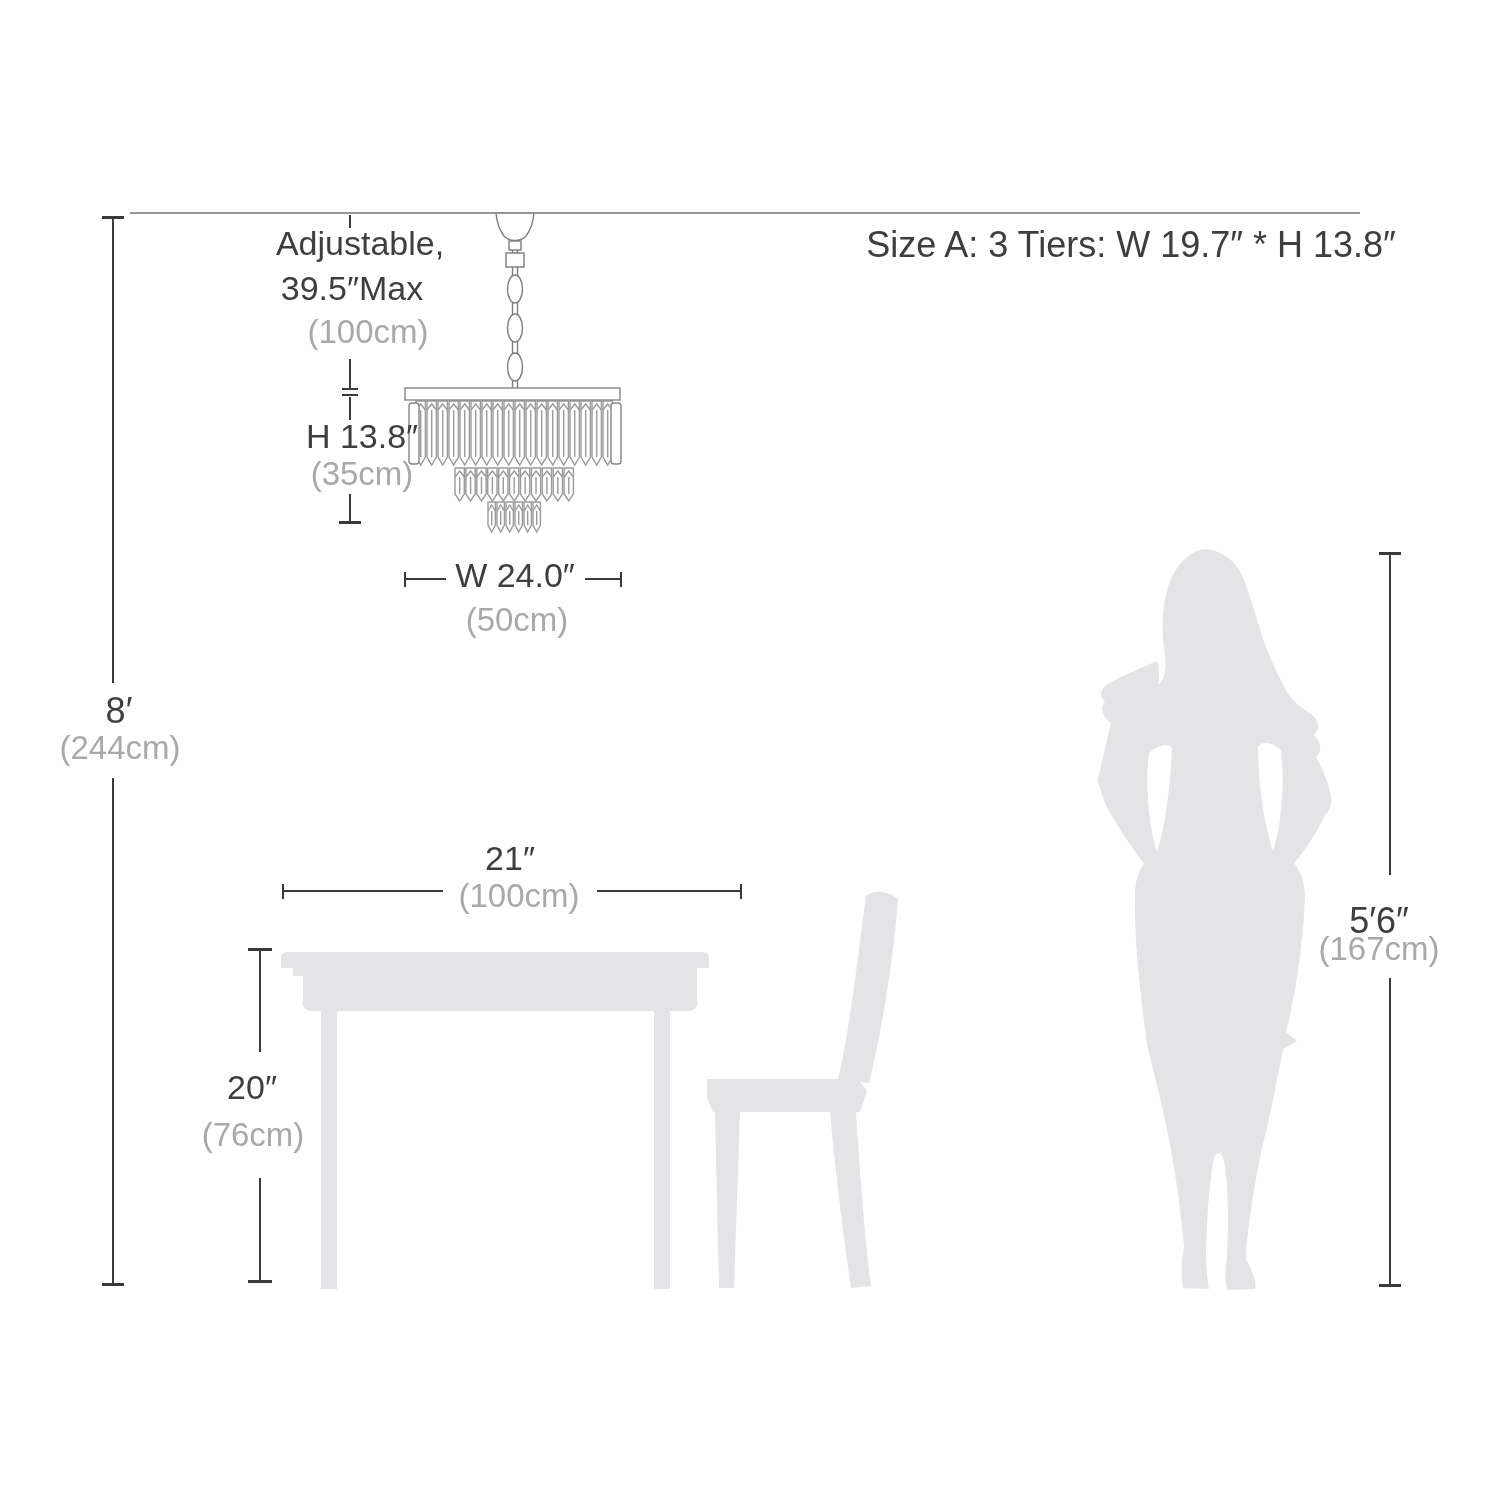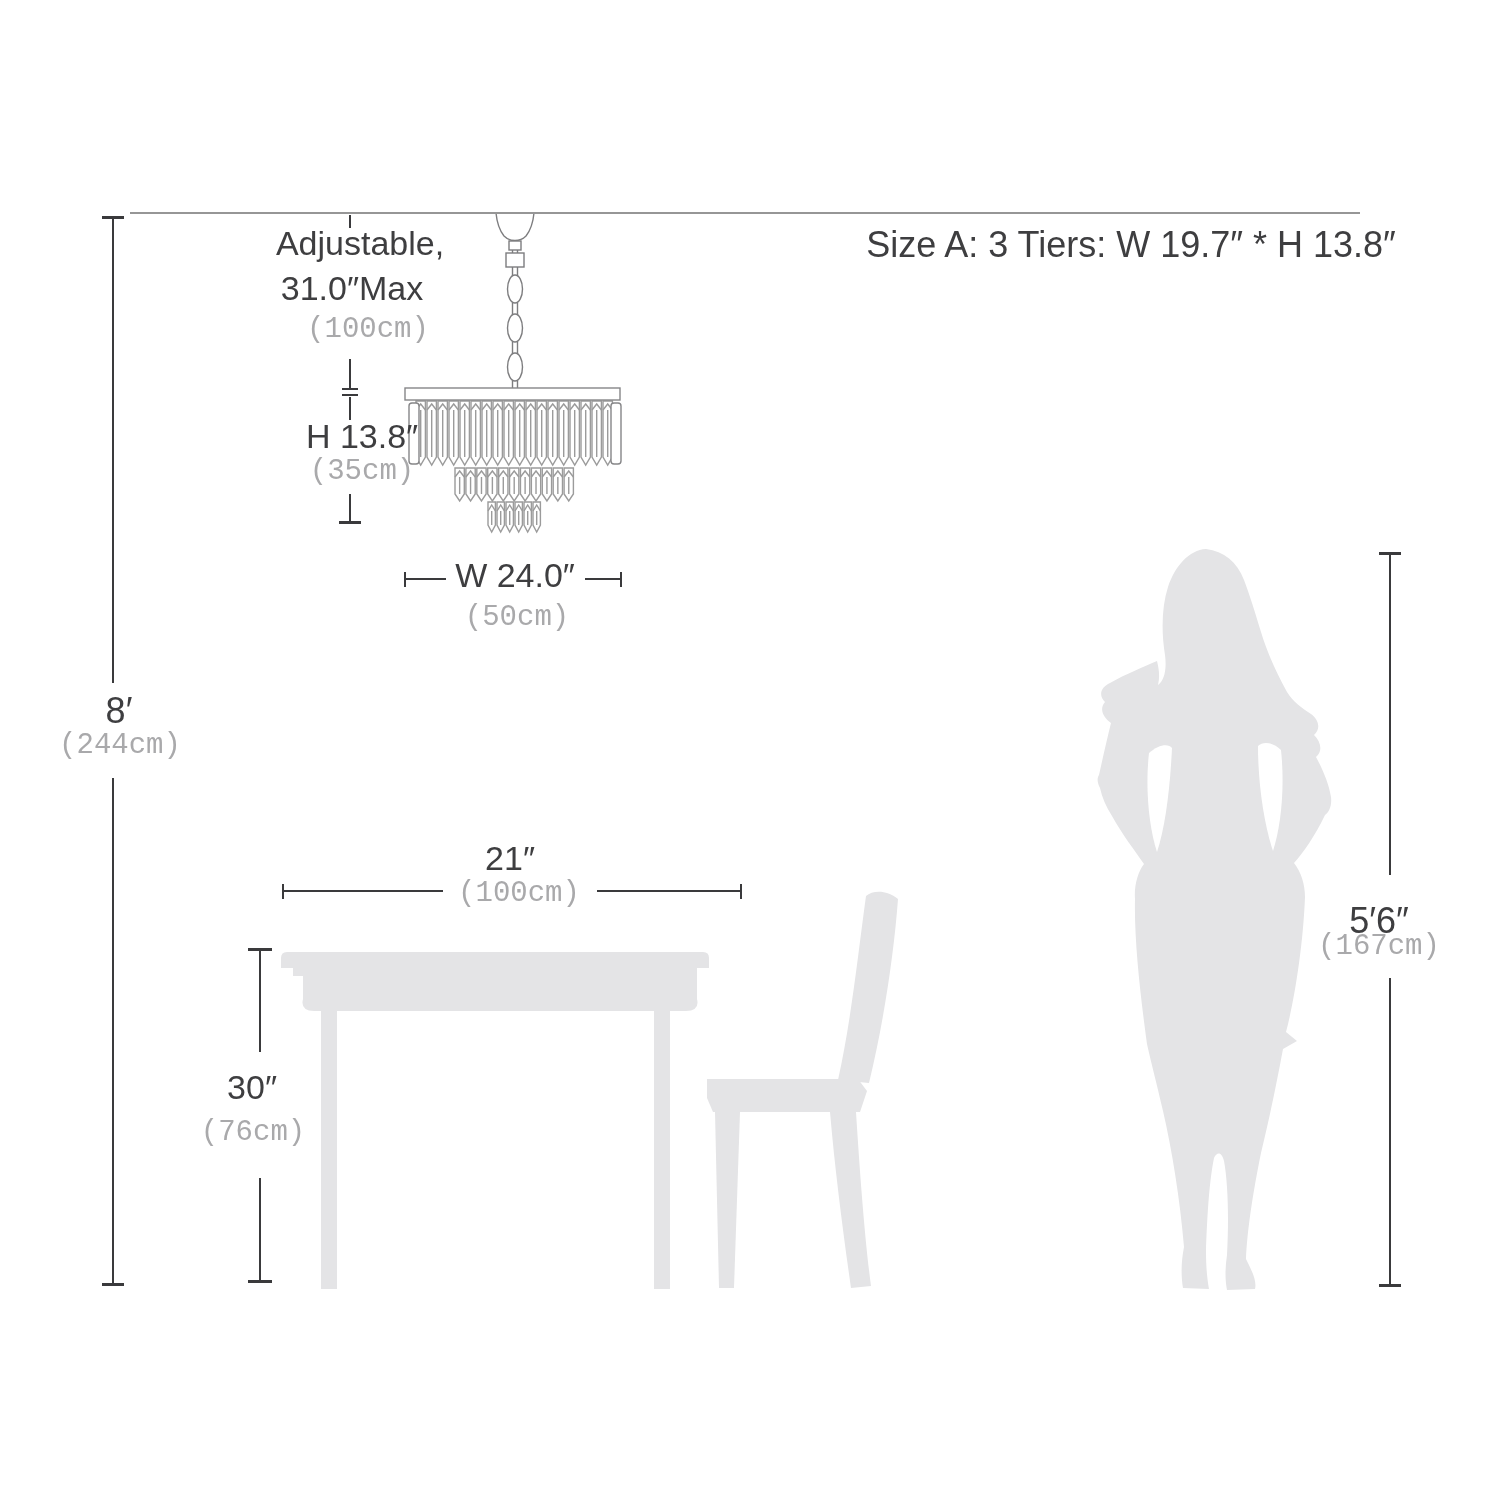--- a/index.html
+++ b/index.html
@@ -19,21 +19,21 @@
   #drawing-layer{position:absolute;left:0;top:0;width:1500px;height:1500px;}
   .dim-v{position:absolute;width:2px;background:var(--dimension-line);}
   .dim-h{position:absolute;height:2px;background:var(--dimension-line);}
   .tick-h{position:absolute;height:3px;background:var(--dimension-line);}
   .tick-v{position:absolute;width:2px;background:var(--dimension-line);}
   .lbl{
     position:absolute;transform:translateX(-50%);
     font-size:34px;color:var(--dark-text);white-space:nowrap;line-height:1.15;
   }
   .lbl.big{font-size:36px;}
-  .lbl.muted{color:var(--muted-text);font-size:29px;font-family:Liberation Mono, monospace;}
+  .lbl.muted{color:var(--muted-text);font-size:33px;}
   .lbl.small{font-size:36px;}
   .ceiling{position:absolute;height:2px;background:var(--ceiling-line);}
 </style>
 </head>
 <body>
 
 <div id="canvas">
 
   <svg id="drawing-layer" viewBox="0 0 1500 1500" xmlns="http://www.w3.org/2000/svg">
 
@@ -205,21 +205,21 @@
     </g>
   </svg>
 
   <div class="ceiling" style="left:130px;top:212px;width:1230px;"></div>
 
   <div class="lbl small" style="left:1131px;top:224px;">Size A: 3 Tiers: W 19.7″ * H 13.8″</div>
 
   <div>
     <div class="dim-v" style="left:349px;top:215px;height:13px;"></div>
     <div class="lbl" style="left:360px;top:224px;text-align:center;">Adjustable,</div>
-    <div class="lbl" style="left:352px;top:269px;">31.0″Max</div>
+    <div class="lbl" style="left:352px;top:269px;">39.5″Max</div>
     <div class="lbl muted" style="left:368px;top:313px;">(100cm)</div>
     <div class="dim-v" style="left:349px;top:359px;height:31px;"></div>
     <div class="tick-h" style="left:342px;top:388px;width:16px;height:2px;"></div>
     <div class="tick-h" style="left:342px;top:394px;width:16px;height:2px;"></div>
     <div class="dim-v" style="left:349px;top:397px;height:23px;"></div>
   </div>
 
   <div>
     <div class="lbl" style="left:362px;top:417px;">H 13.8″</div>
     <div class="lbl muted" style="left:362px;top:455px;">(35cm)</div>
@@ -250,21 +250,21 @@
     <div class="tick-v" style="left:282px;top:884px;height:15px;"></div>
     <div class="dim-h" style="left:283px;top:890px;width:160px;"></div>
     <div class="lbl muted" style="left:519px;top:877px;">(100cm)</div>
     <div class="dim-h" style="left:597px;top:890px;width:144px;"></div>
     <div class="tick-v" style="left:740px;top:884px;height:15px;"></div>
   </div>
 
   <div>
     <div class="tick-h" style="left:248px;top:948px;width:24px;"></div>
     <div class="dim-v" style="left:259px;top:951px;height:101px;"></div>
-    <div class="lbl" style="left:252px;top:1068px;">30″</div>
+    <div class="lbl" style="left:252px;top:1068px;">20″</div>
     <div class="lbl muted" style="left:253px;top:1116px;">(76cm)</div>
     <div class="dim-v" style="left:259px;top:1178px;height:104px;"></div>
     <div class="tick-h" style="left:248px;top:1280px;width:24px;"></div>
   </div>
 
   <div>
     <div class="tick-h" style="left:1379px;top:552px;width:22px;"></div>
     <div class="dim-v" style="left:1389px;top:555px;height:320px;"></div>
     <div class="lbl big" style="left:1379px;top:900px;">5′6″</div>
     <div class="lbl muted" style="left:1379px;top:930px;">(167cm)</div>

